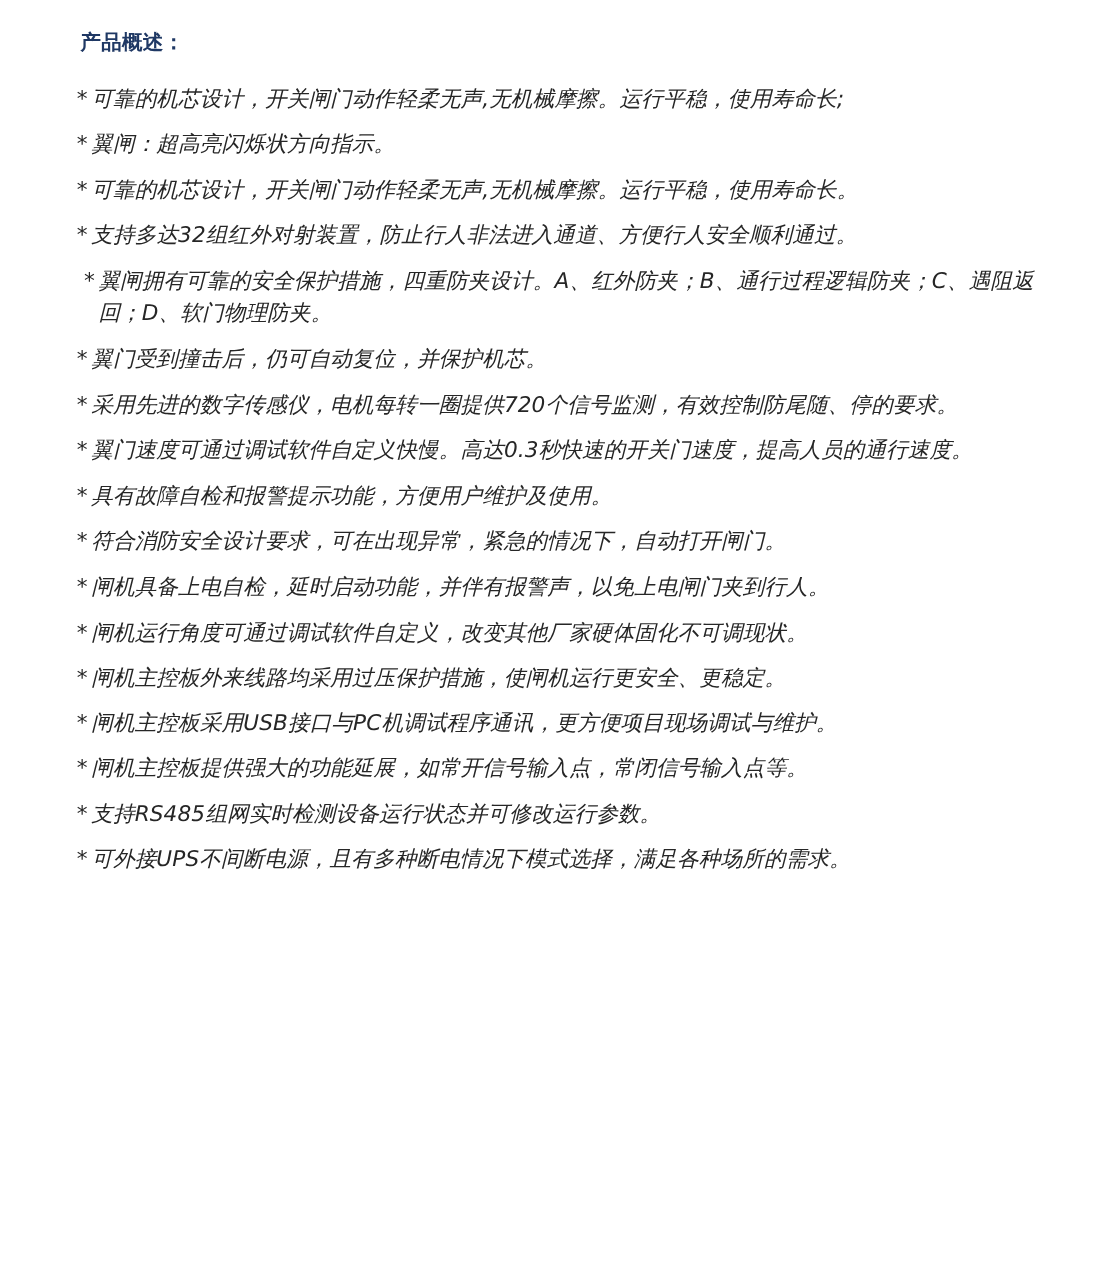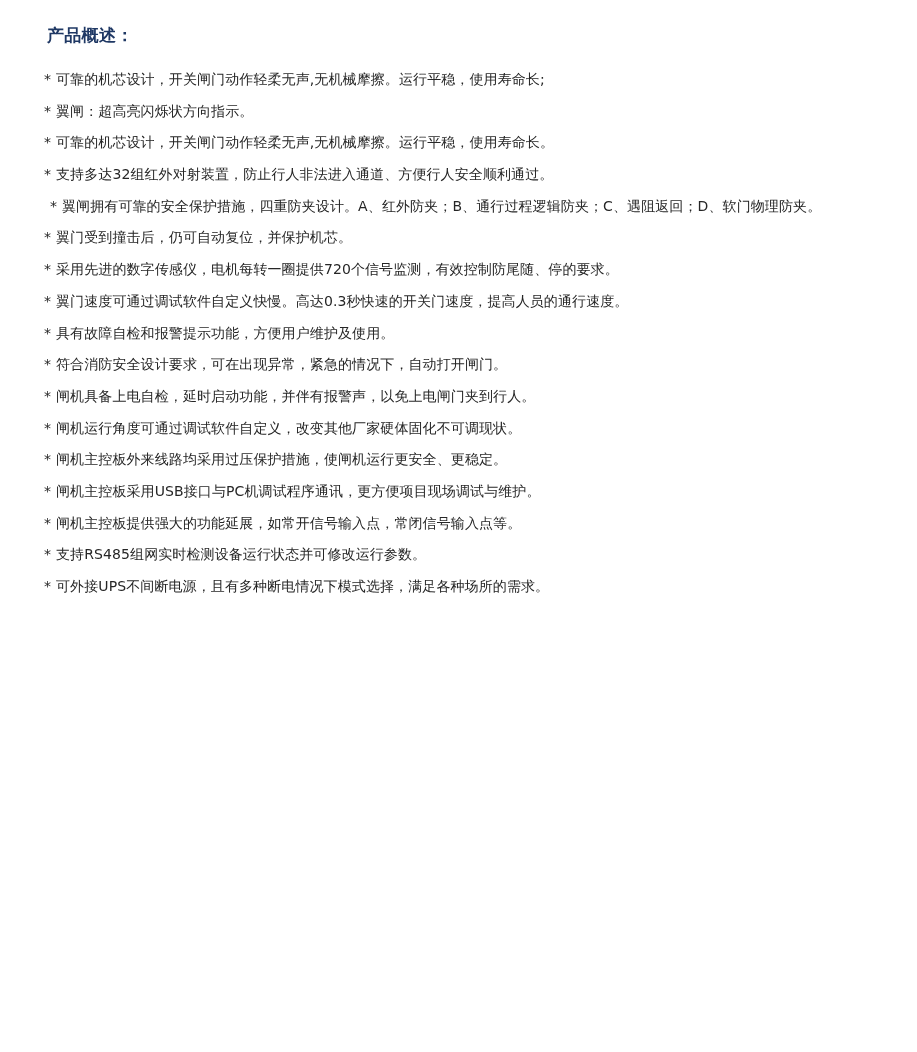--- a/index.html
+++ b/index.html
@@ -10,43 +10,44 @@
     width: 917px;
     height: 1052px;
     background: #ffffff;
     font-family: "DejaVu Sans", "Liberation Sans", sans-serif;
     overflow: hidden;
   }
   .page {
     box-sizing: border-box;
     width: 917px;
     height: 1052px;
-    padding: 24px 44px 0 44px;
+    padding: 24px 44px 0 64px;
   }
   .doc-title {
     color: #1f3864;
     font-size: 17px;
     font-weight: bold;
     letter-spacing: 0.3px;
     margin: 0 0 22px 3px;
   }
   .feature-list {
     list-style: none;
     margin: 0;
     padding: 0;
   }
   .feature-item {
     display: block;
-    font-size: 14px;
+    font-size: 18px;
     color: #262626;
     line-height: 1.55;
     margin-bottom: 10px;
     padding-left: 12px;
     text-indent: -12px;
     letter-spacing: 0.1px;
+    font-style: italic;
   }
   .feature-item::before {
     content: "*";
     display: inline-block;
     width: 12px;
     text-indent: 0;
     color: #262626;
   }
   .feature-item.wrap {
     text-indent: -12px;

